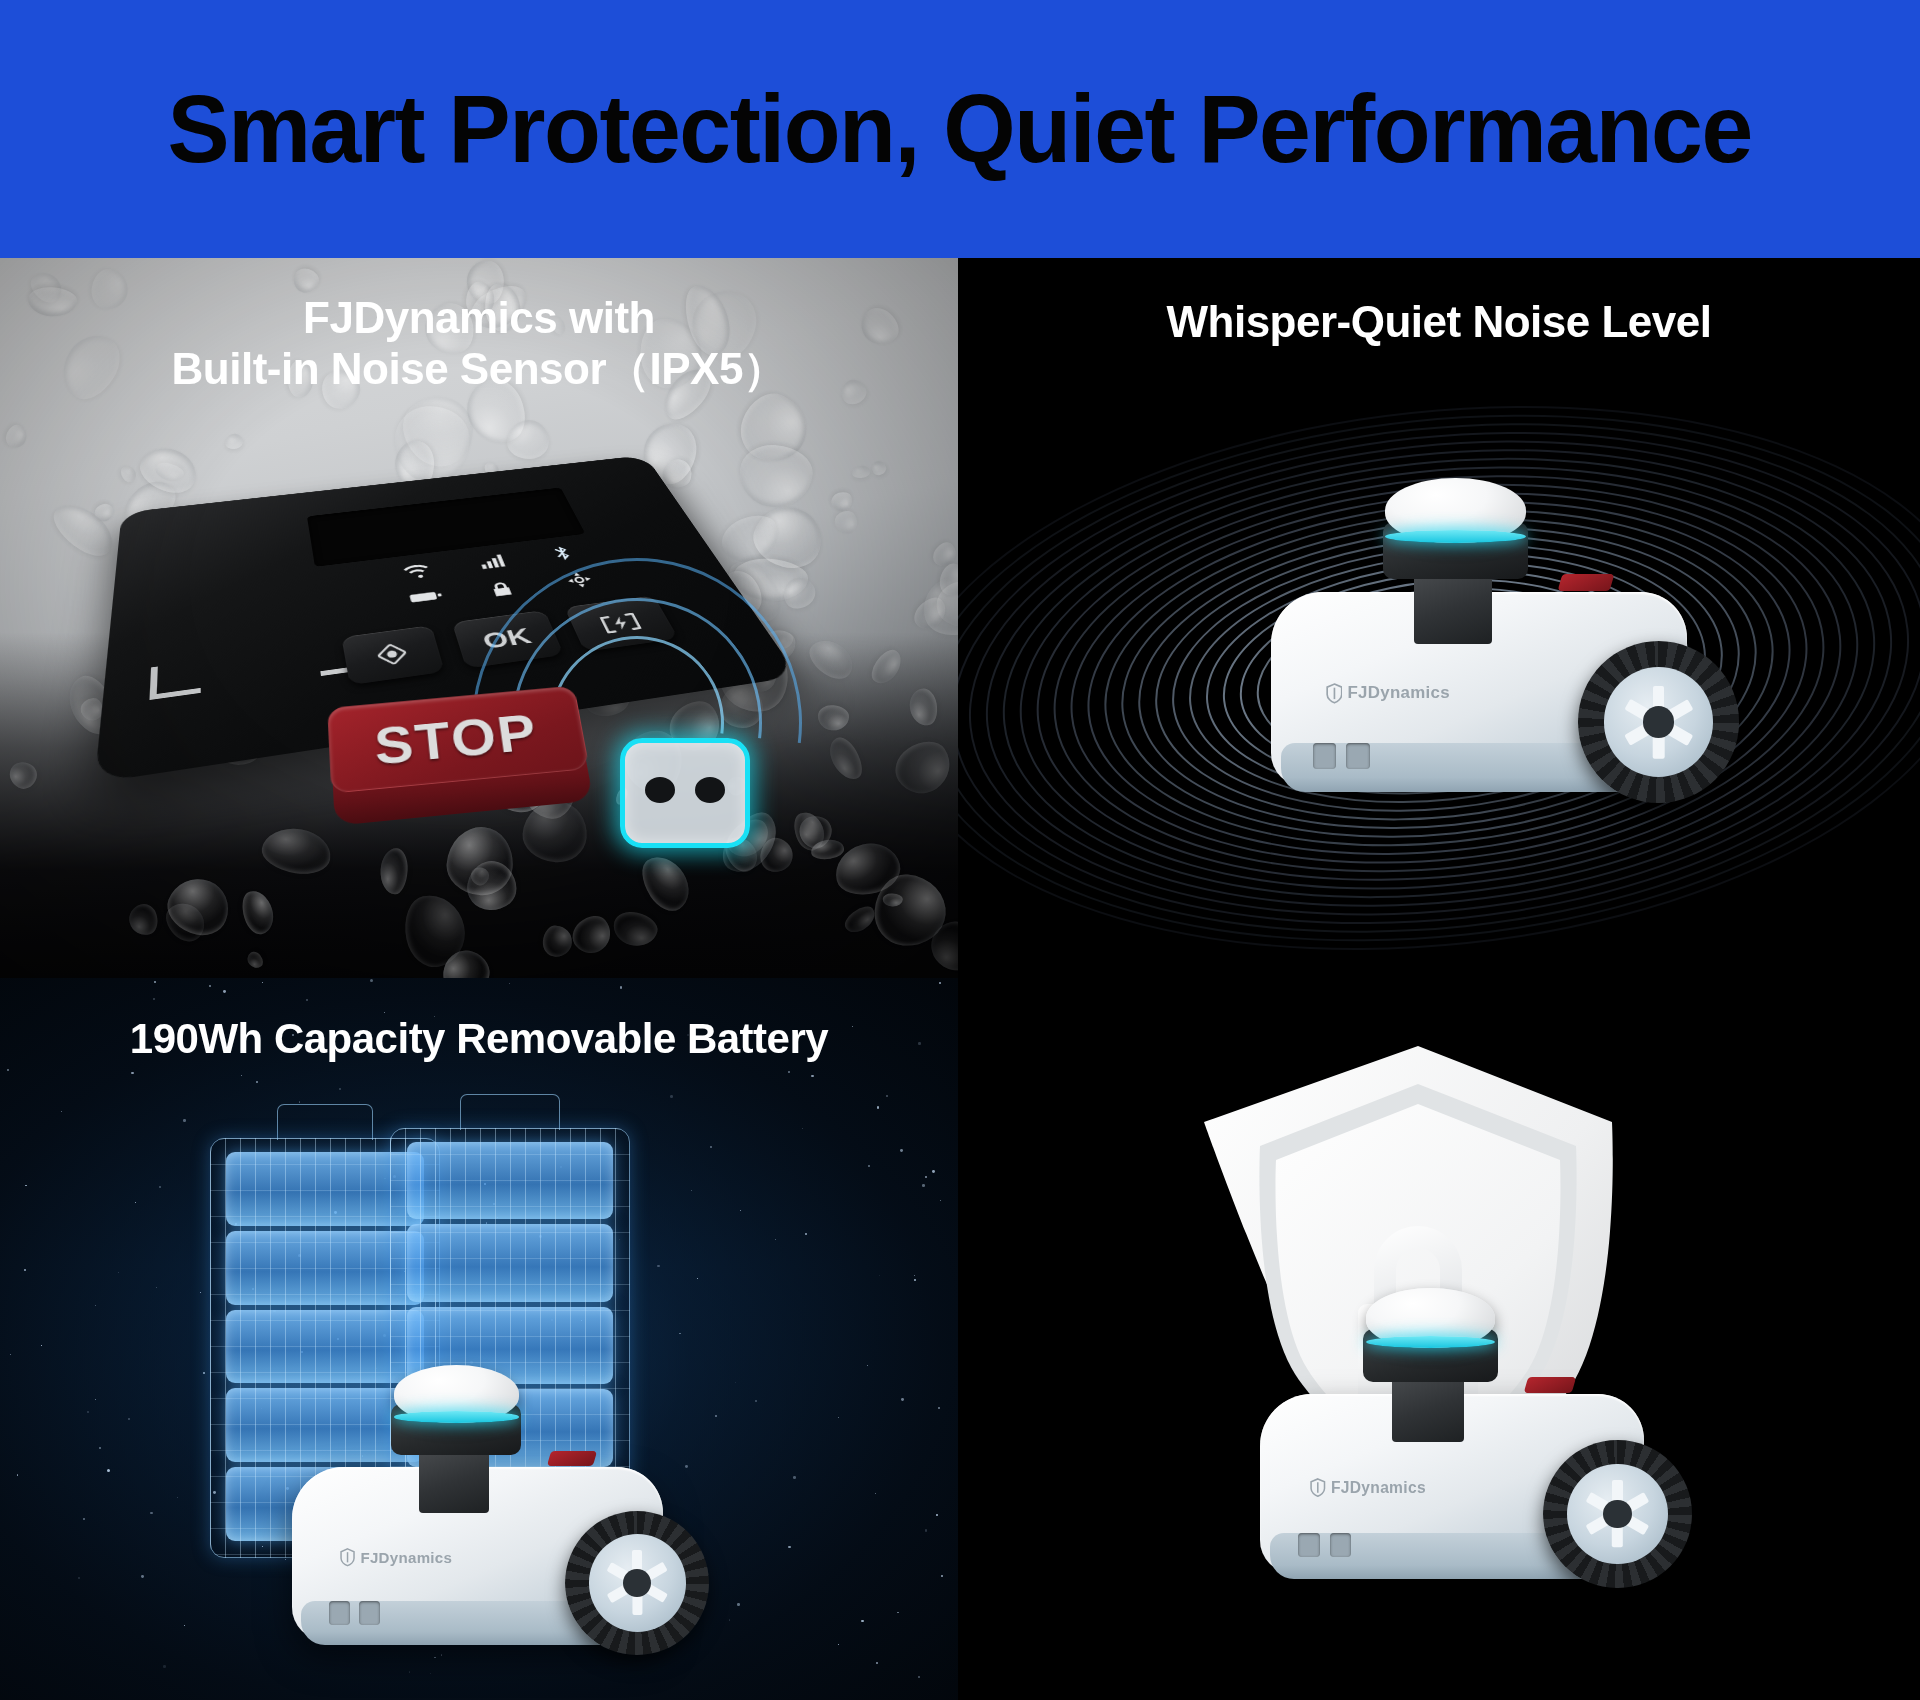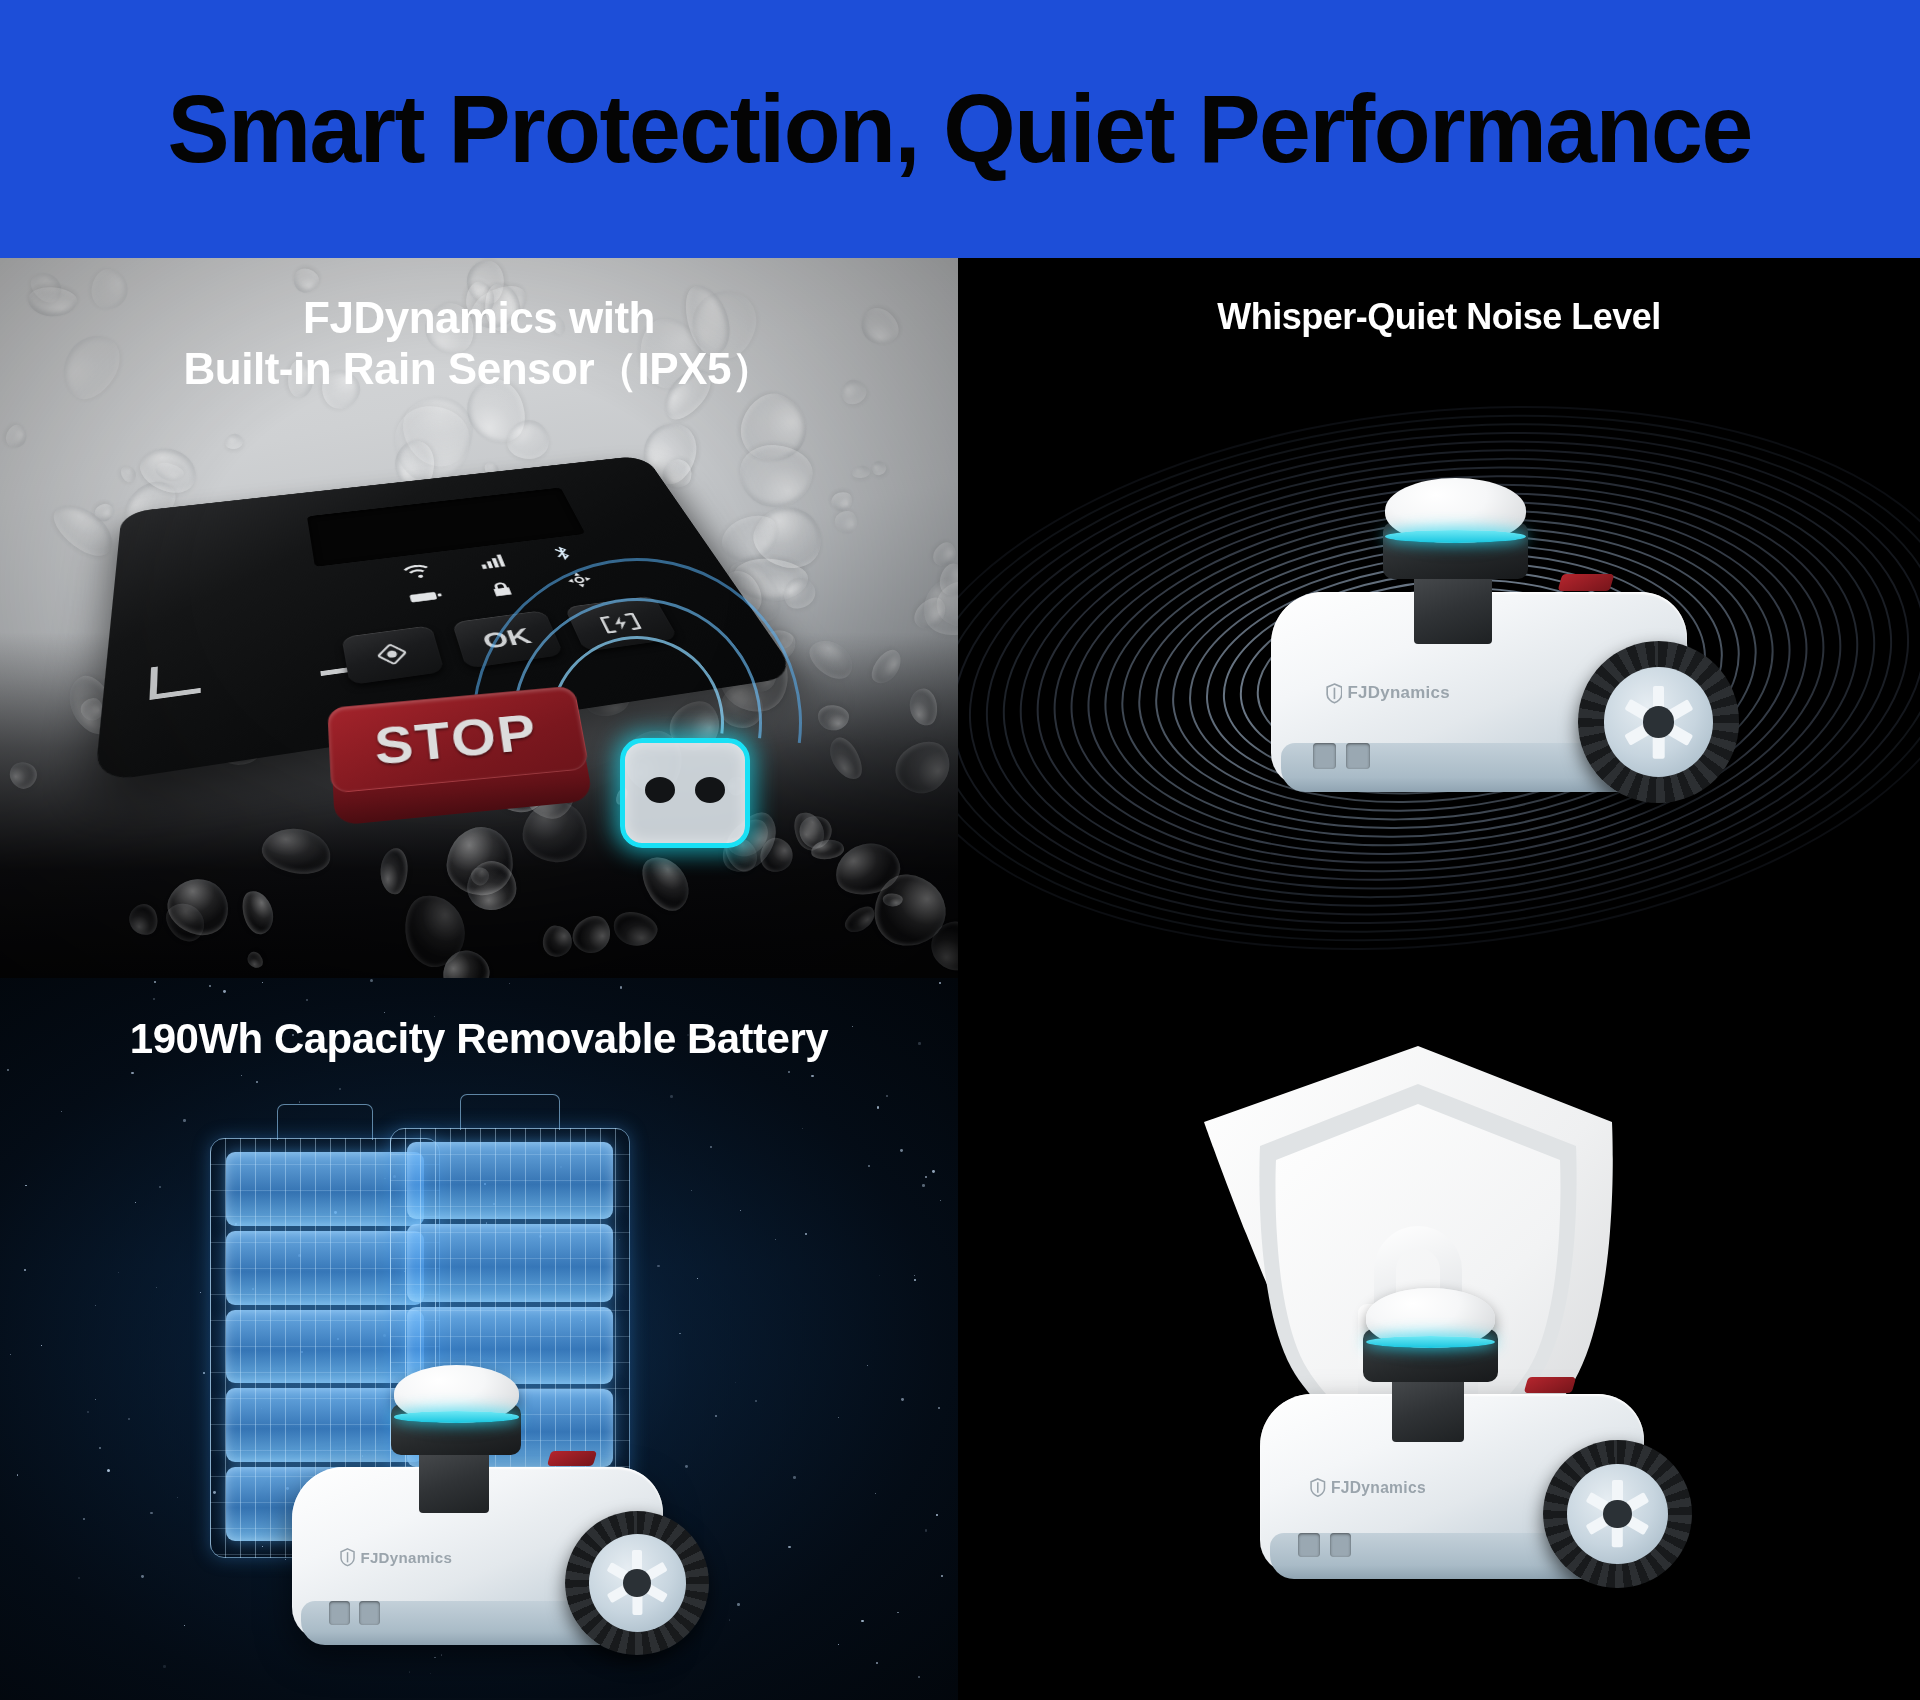--- a/index.html
+++ b/index.html
@@ -437,21 +437,21 @@
       <div id="sensor-box">
         <span class="sensor-dot" style="left:20px;"></span>
         <span class="sensor-dot" style="right:20px;"></span>
       </div>
     </div>
 
     <div id="rain-vignette"></div>
 
     <div class="panel-title" style="top:34px;font-size:44px;">
       <div>FJDynamics with</div>
-      <div>Built-in Rain Sensor（IPX5）</div>
+      <div>Built-in Noise Sensor（IPX5）</div>
     </div>
   </div>
 
   <div class="panel" id="panel-noise">
     <div id="noise-waves">
         <div class="wave-ring" style="width: 230px; height: 110px; opacity: 0.85; border-color: rgba(200, 224, 244, 0.9);"></div>
         <div class="wave-ring" style="width: 264px; height: 127px; opacity: 0.83; border-color: rgba(198, 222, 243, 0.875);"></div>
         <div class="wave-ring" style="width: 298px; height: 144px; opacity: 0.81; border-color: rgba(196, 220, 242, 0.85);"></div>
         <div class="wave-ring" style="width: 332px; height: 161px; opacity: 0.78; border-color: rgba(194, 218, 241, 0.824);"></div>
         <div class="wave-ring" style="width: 366px; height: 178px; opacity: 0.76; border-color: rgba(192, 216, 240, 0.8);"></div>
@@ -498,21 +498,21 @@
         </div>
         <div class="mw-hubcore" style="left: 384.8px; top: 218.4px; width: 31.2px; height: 31.2px;"></div>
         <div class="mw-logo" style="left: 67.6px; top: 195px; font-size: 16.9px;">
           <svg class="mw-shieldmark" viewBox="0 0 16 20" width="16.900000000000002px" height="20.8px">
             <path d="M8 1 15 4v7c0 4-4 7-7 8-3-1-7-4-7-8V4z" fill="none" stroke="#9aa4ac" stroke-width="1.6"></path>
             <path d="M8 4.5v11" stroke="#9aa4ac" stroke-width="1.6"></path>
           </svg>
           <span>FJDynamics</span>
         </div>
       </div>
-    <div class="panel-title" style="top:38px;font-size:36px;">
+    <div class="panel-title" style="top:38px;font-size:44px;">
       <div>Whisper-Quiet Noise Level</div>
     </div>
   </div>
 
   <div class="panel" id="panel-battery">
     <div id="batt-bg"></div>
     <div id="batt-stars">
         <div class="star" style="left: 914.128px; top: 301.174px; width: 1.4276px; height: 1.4276px; opacity: 0.68;"></div>
         <div class="star" style="left: 153.618px; top: 2.52503px; width: 2.61163px; height: 2.61163px; opacity: 0.66;"></div>
         <div class="star" style="left: 793.043px; top: 498.058px; width: 2.72529px; height: 2.72529px; opacity: 0.35;"></div>

